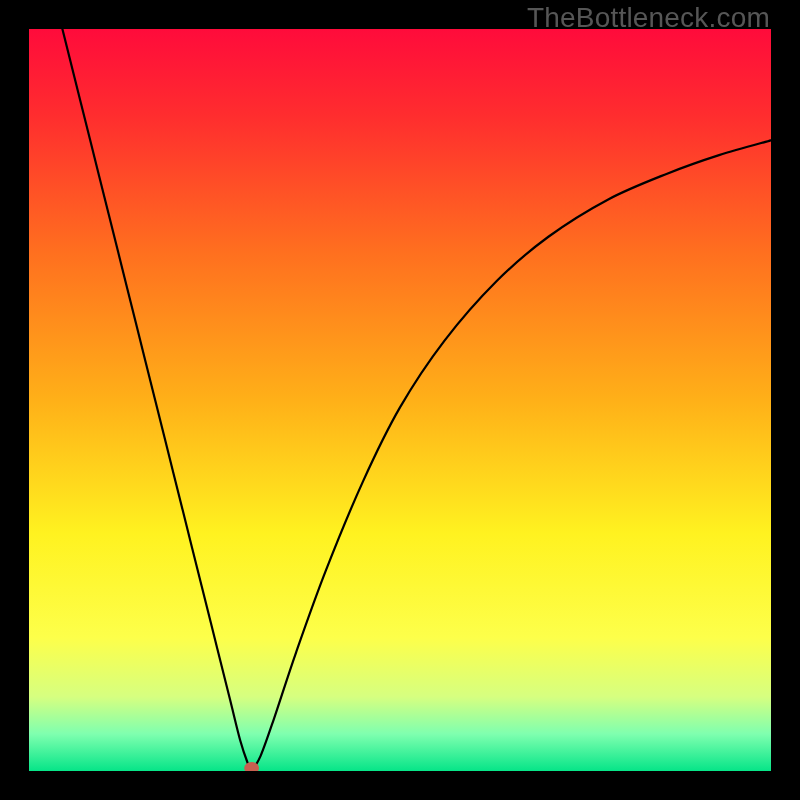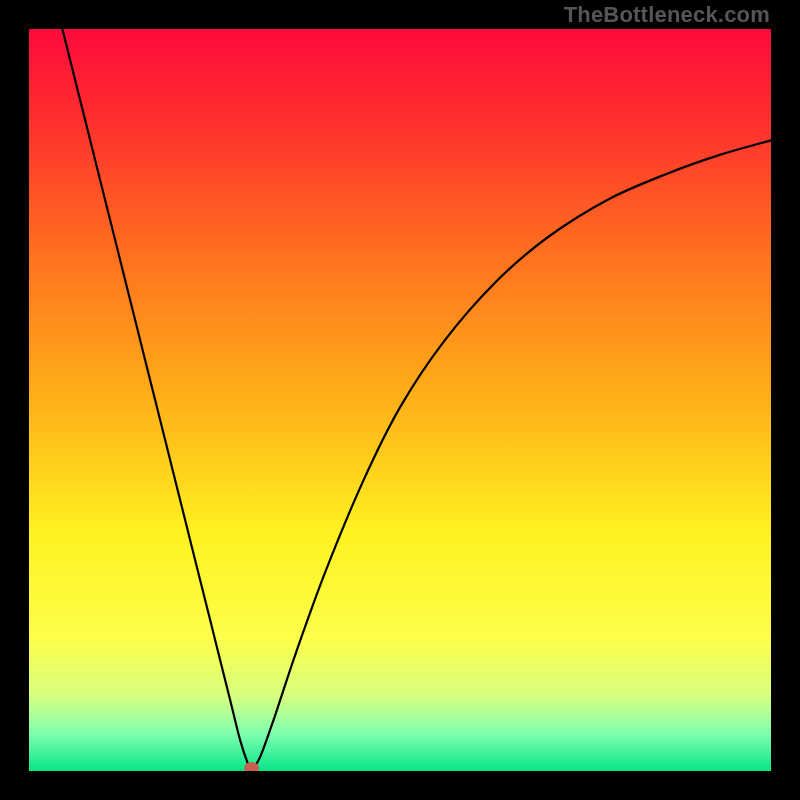--- a/index.html
+++ b/index.html
@@ -21,23 +21,23 @@
     left: 29px;
     top: 29px;
     width: 742px;
     height: 742px;
   }
   .watermark {
     position: absolute;
     top: 2px;
     right: 30px;
     font-family: Arial, Helvetica, sans-serif;
-    font-size: 22px;
+    font-size: 28px;
     color: #565656;
-    font-weight: 700;
+    font-weight: 400;
     letter-spacing: 0.2px;
   }
   svg {
     display: block;
   }
 </style>
 </head>
 <body>
 
 <div class="frame">

